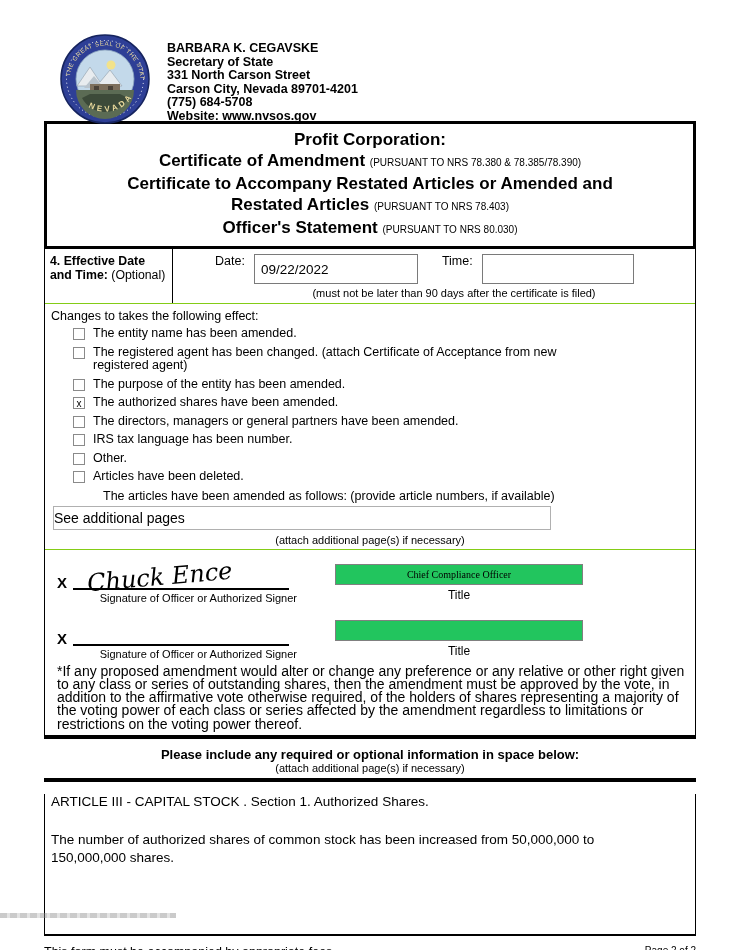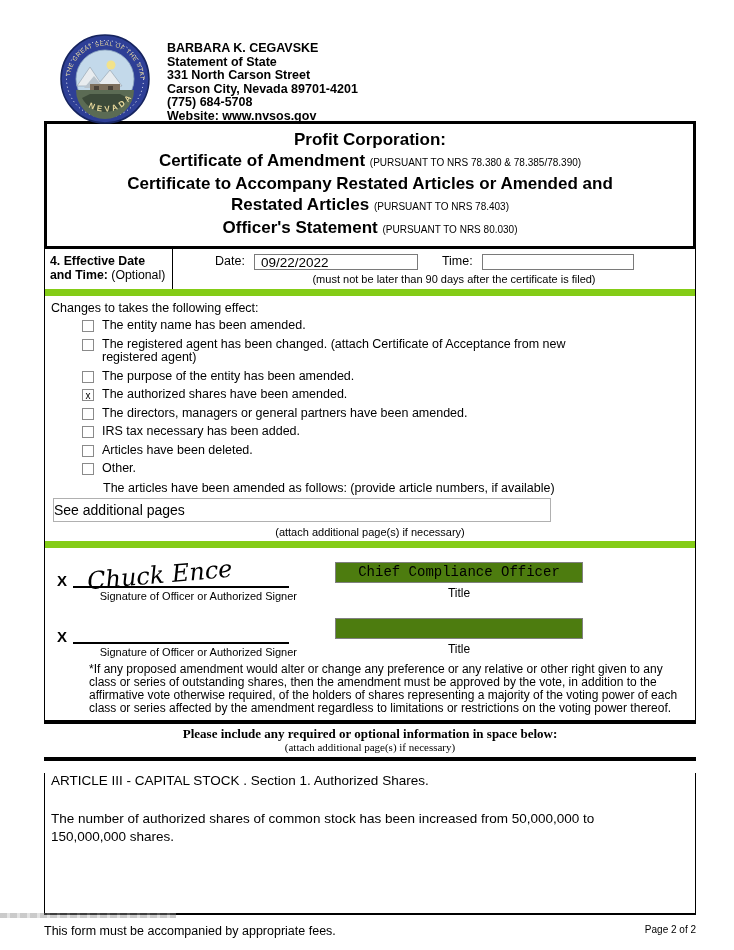--- a/index.html
+++ b/index.html
@@ -14,61 +14,61 @@
   
   .form-col { margin-left:44px; width:652px; }
 
   
   .title-box { border:3px solid #000; margin-top:-3px; text-align:center; padding:5px 4px 6px; }
   .t-big { font-weight:bold; font-size:17px; line-height:21px; }
   .t-note { font-size:10px; font-weight:normal; }
 
   
   .formtable { border-left:1px solid #000; border-right:1px solid #000; }
-  .frow { display:flex; border-bottom:7px solid #84cc16; }
+  .frow { display:flex; border-bottom:1px solid #84cc16; }
   .frow.last { border-bottom:none; }
   .fr-label { width:128px; flex-shrink:0; border-right:1px solid #000; padding:5px 4px 4px 5px; font-size:12.3px; line-height:14px; }
   .fr-label b { font-size:12.3px; }
   .fr-content { flex:1; padding:0; }
 
   
   .date-line { display:flex; padding:5px 0 0 42px; font-size:12.5px; }
-  .inp { border:1px solid #7a7a7a; height:16px; font-family:"Liberation Sans",sans-serif; font-size:13.5px; padding:0 6px; background:#fff; }
+  .inp { border:1px solid #7a7a7a; height:30px; font-family:"Liberation Sans",sans-serif; font-size:13.5px; padding:0 6px; background:#fff; }
   .date-inp { width:164px; margin-left:9px; }
   .time-lbl { margin-left:24px; }
   .time-inp { width:152px; margin-left:9px; }
   .date-note { text-align:center; font-size:11px; padding:3px 0 4px 40px; }
 
   
   .s5-intro { padding:5px 0 2px 6px; font-size:12.5px; }
-  .cb-list { margin-left:37px; margin-top:2px; }
+  .cb-list { margin-left:28px; margin-top:2px; }
   .cbrow { display:flex; margin-bottom:5px; }
   .cb { width:12px; height:12px; border:1px solid #8a8a8a; flex-shrink:0; margin:1px 8px 0 0; font-size:10px; line-height:11px; text-align:center; background:#fff; }
   .cbl { font-size:12.5px; line-height:13.5px; max-width:470px; }
   .follows { margin:1px 0 2px 58px; font-size:12.5px; }
   .amend-inp { display:block; margin:3px 6px 2px 8px; width:498px; height:24px; border:1px solid #b0b0b0; font-size:14px; }
   .attach-note { text-align:center; font-size:11px; padding:2px 0 3px; }
 
   
   .s6 { padding:8px 4px 4px 12px; }
   .sigrow { display:flex; margin-top:2px; }
   .sigleft { width:252px; }
   .sigline-wrap { display:flex; align-items:flex-end; height:30px; }
   .xmark { font-weight:bold; font-size:15px; margin-right:6px; line-height:14px; }
   .sigline { display:inline-block; width:216px; border-bottom:2px solid #000; height:28px; position:relative; }
   .script { position:absolute; left:14px; bottom:-3px; font-family:"DejaVu Serif", serif; font-style:italic; font-size:24px; white-space:nowrap; transform:rotate(-5deg); }
   .sigcap { font-size:11px; text-align:right; width:240px; margin-top:2px; }
   .sigright { margin-left:26px; padding-top:4px; }
-  .titlebox { width:248px; height:21px; border:1px solid #808080; text-align:center; font-family:Liberation Mono, monospace; font-size:14px; background:#4d7c0f; }
+  .titlebox { width:248px; height:21px; border:1px solid #808080; text-align:center; font-family:Liberation Serif, serif; font-size:10px; background:#22c55e; }
   .titlecap { text-align:center; font-size:12px; margin-top:3px; }
   .sigrow2 { margin-top:12px; }
-  .footnote { font-size:12px; line-height:13.3px; margin-top:5px; padding-right:3px;margin-left:32px; }
-
-  
-  .band { border-top:4px solid #000; border-bottom:4px solid #000; text-align:center; padding:2px 0 3px;font-family:Liberation Serif, serif; }
+  .footnote { font-size:14px; line-height:13.3px; margin-top:5px; padding-right:3px; }
+
+  
+  .band { border-top:4px solid #000; border-bottom:4px solid #000; text-align:center; padding:8px 0 3px; }
   .band-bold { font-weight:bold; font-size:13px; line-height:15px; }
   .band-note { font-size:11px; line-height:13px; }
 
   
   .content-box { border-left:1px solid #000; border-right:1px solid #000; border-bottom:2px solid #000; height:142px; }
   .c-line1 { font-size:13.5px; margin:12px 0 0 6px; }
   .c-line2 { font-size:13.5px; margin:22px 0 0 6px; width:618px; line-height:18px; }
 
   
   .footer { display:flex; justify-content:space-between; margin:9px 0 0 44px; width:652px; }
@@ -102,21 +102,21 @@
       </defs>
       <text font-size="6" fill="#e9d99c" font-family="'Liberation Sans',sans-serif" letter-spacing="0.6">
         <textPath href="#arcTop" startOffset="4%">THE GREAT SEAL OF THE STATE OF</textPath>
       </text>
       <text font-size="8" font-weight="bold" fill="#e9d99c" font-family="'Liberation Sans',sans-serif" letter-spacing="3">
         <textPath href="#arcBot" startOffset="24%">NEVADA</textPath>
       </text>
     </svg>
     <div class="hdr-text">
       <div>BARBARA K. CEGAVSKE</div>
-      <div>Statement of State</div>
+      <div>Secretary of State</div>
       <div>331 North Carson Street</div>
       <div>Carson City, Nevada 89701-4201</div>
       <div>(775) 684-5708</div>
       <div>Website:  www.nvsos.gov</div>
     </div>
   </div>
 
   <div class="form-col">
 
     <div class="title-box">
@@ -173,29 +173,29 @@
             <div class="cbrow">
               <span class="cb">x</span>
               <span class="cbl">The authorized shares have been amended.</span>
             </div>
             <div class="cbrow">
               <span class="cb"></span>
               <span class="cbl">The directors, managers or general partners have been amended.</span>
             </div>
             <div class="cbrow">
               <span class="cb"></span>
-              <span class="cbl">IRS tax necessary has been added.</span>
+              <span class="cbl">IRS tax language has been number.</span>
+            </div>
+            <div class="cbrow">
+              <span class="cb"></span>
+              <span class="cbl">Other.</span>
             </div>
             <div class="cbrow">
               <span class="cb"></span>
               <span class="cbl">Articles have been deleted.</span>
-            </div>
-            <div class="cbrow">
-              <span class="cb"></span>
-              <span class="cbl">Other.</span>
             </div>
           </div>
           <div class="follows">The articles have been amended as follows: (provide article numbers, if available)</div>
           <input class="amend-inp" type="text" value="See additional pages" style="">
           <div class="attach-note">(attach additional page(s) if necessary)</div>
         </div>
       </div>
 
       <div class="frow last">
         <div class="fr-content s6">

